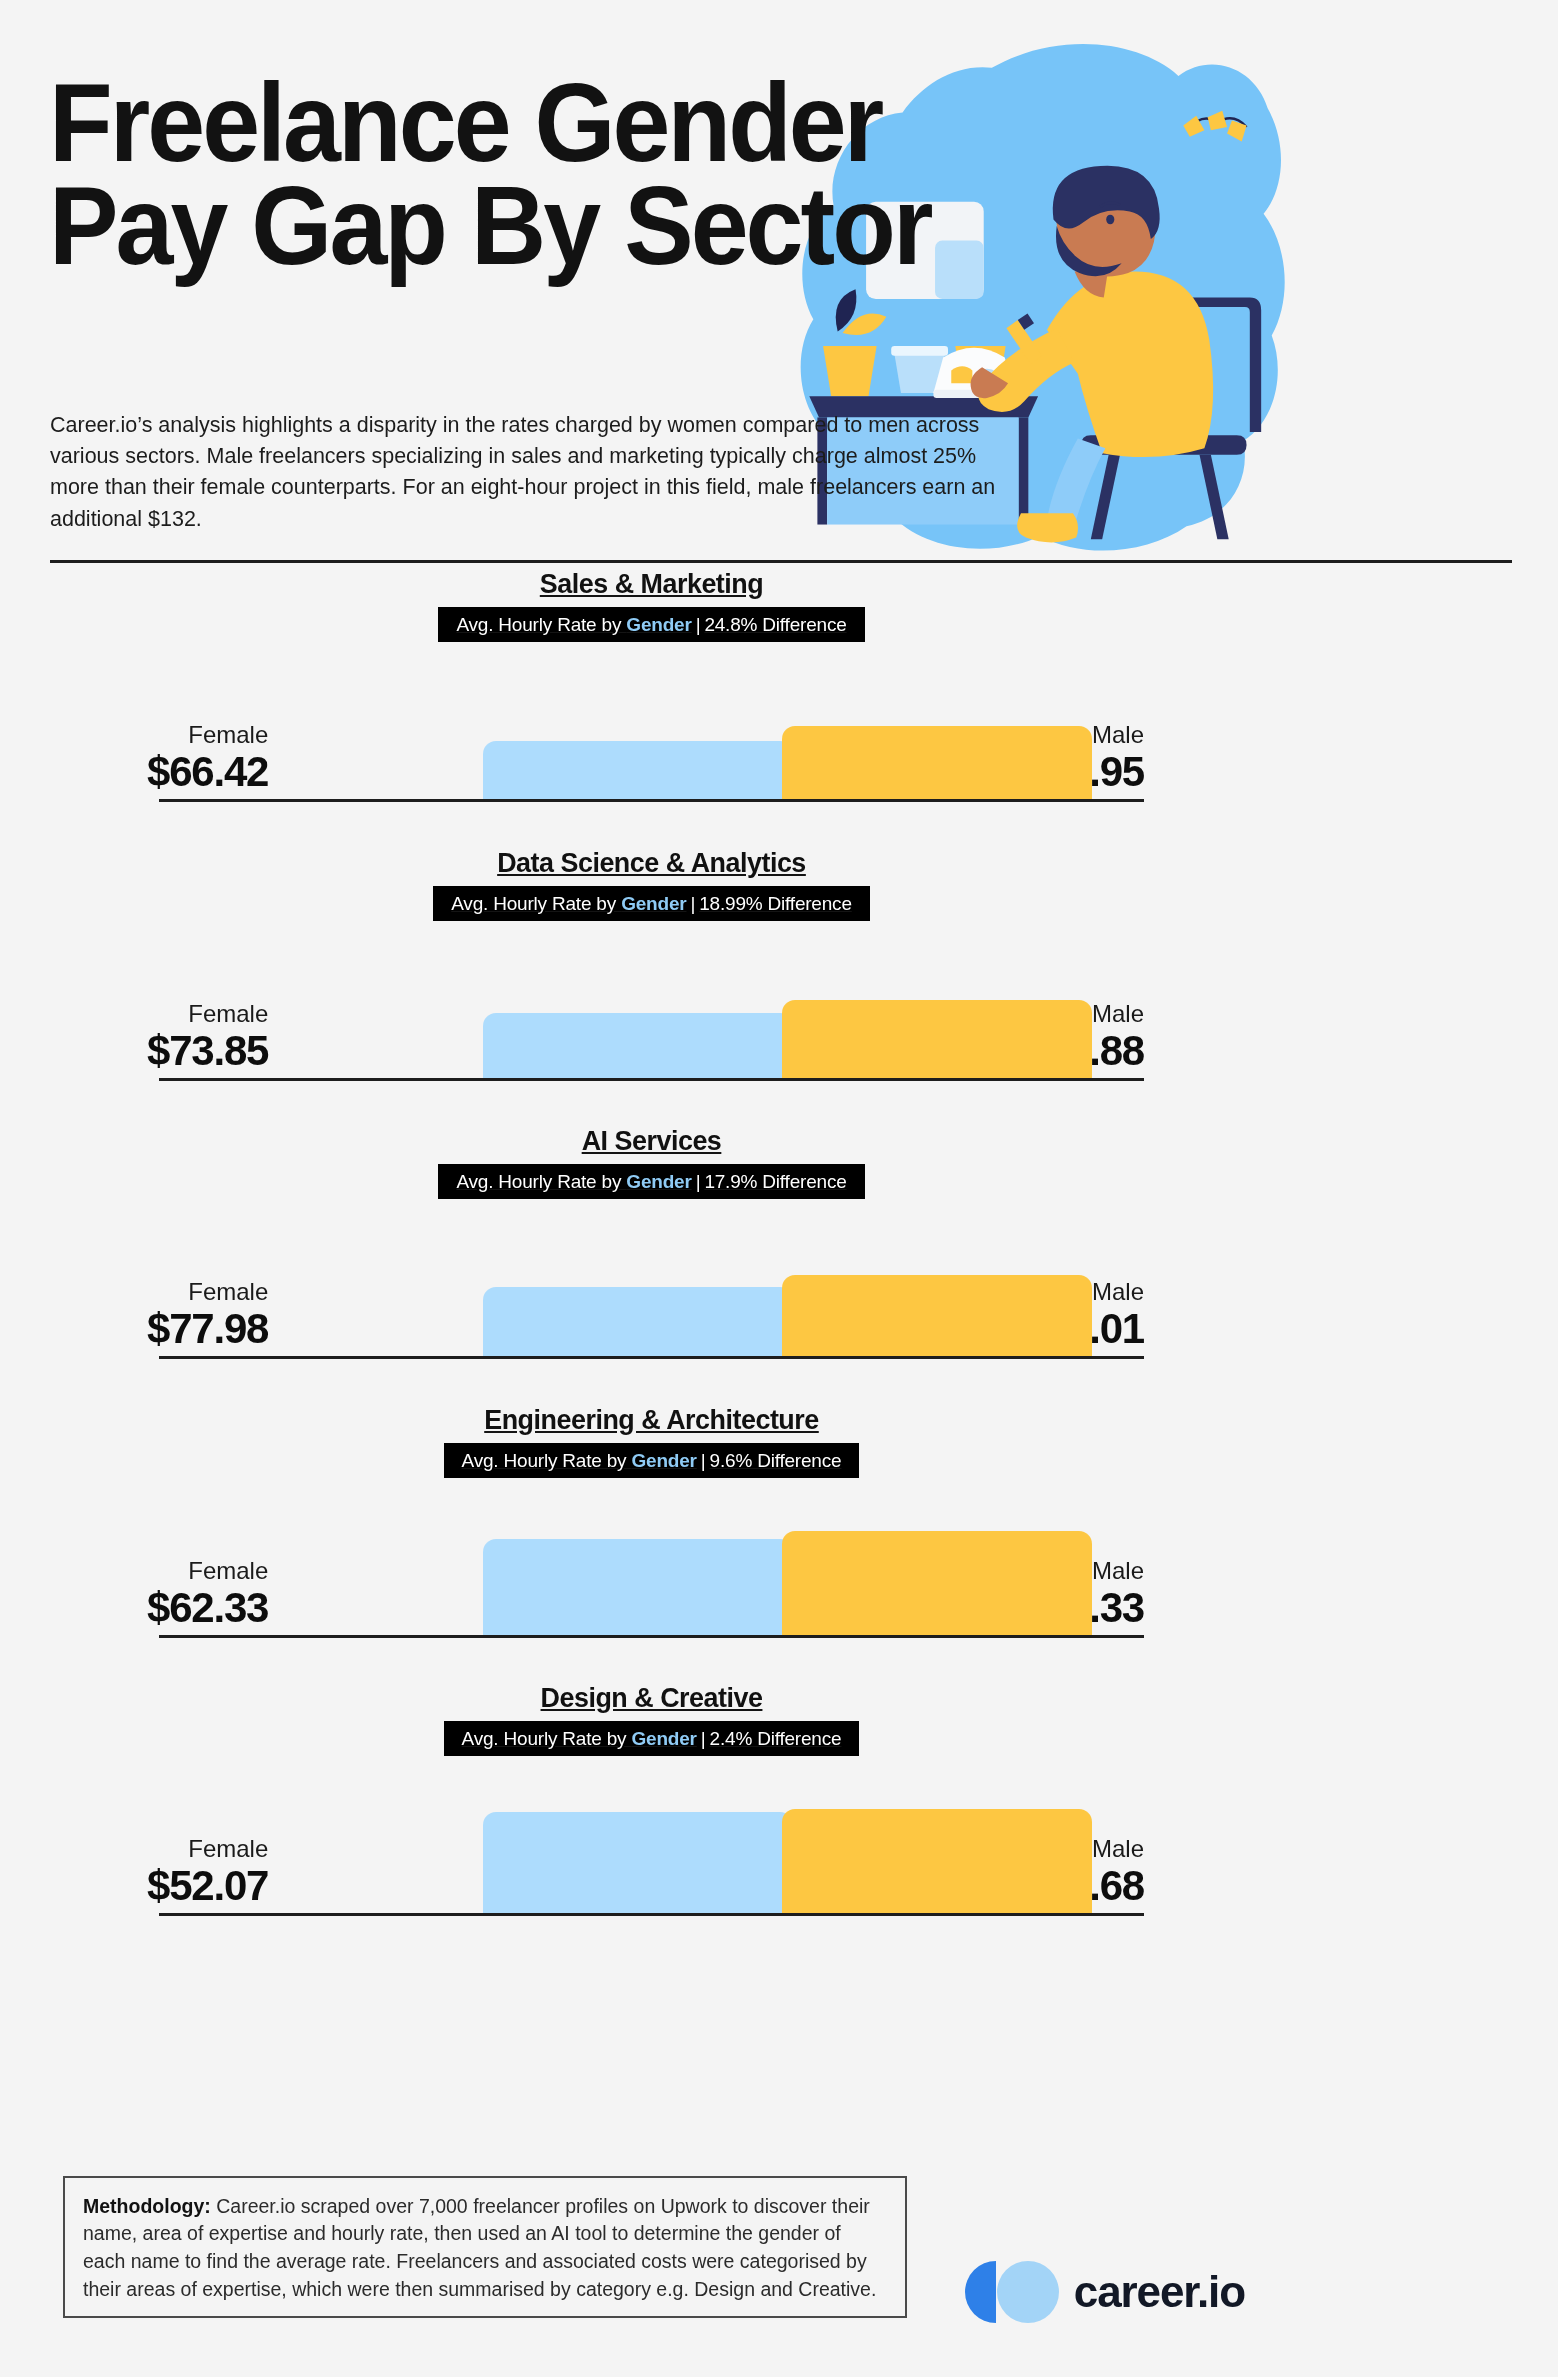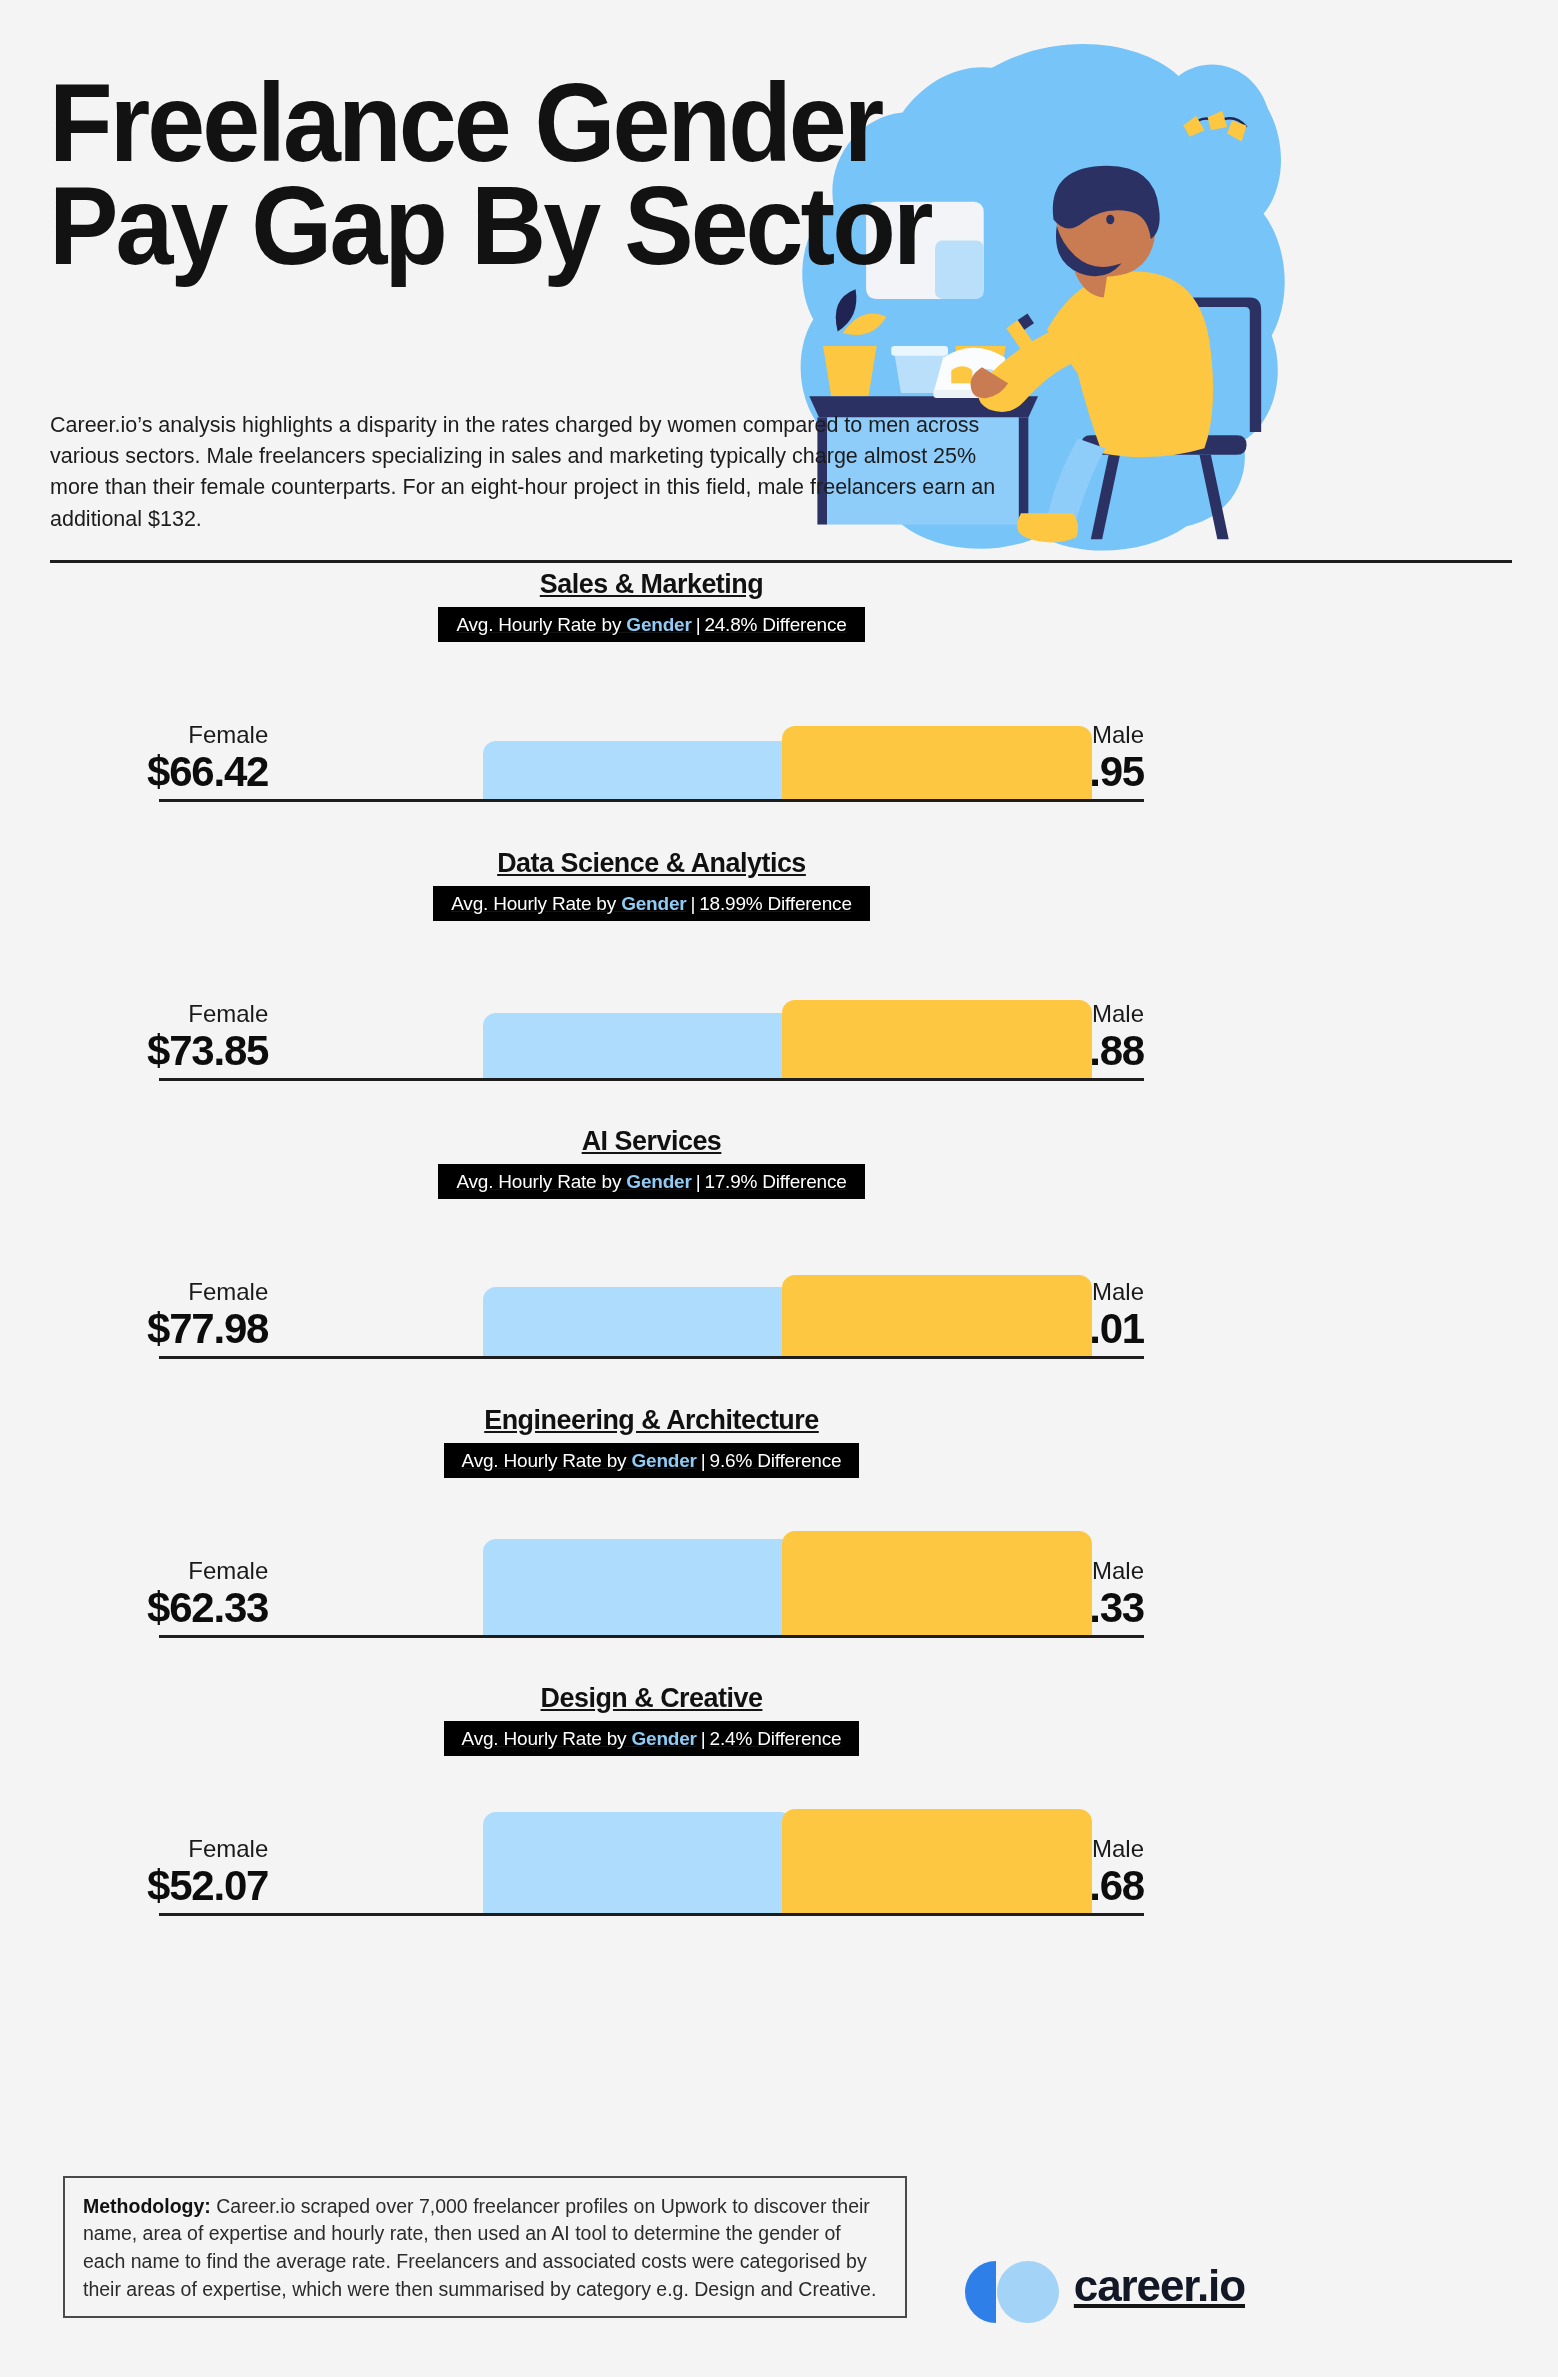--- a/index.html
+++ b/index.html
@@ -102,21 +102,21 @@
     position:absolute;left:63px;top:18px;width:844px;
     border:2.4px solid #4a4a4a;
     background:#F4F4F4;
     padding:14.6px 18px 13px 18px;
     box-sizing:border-box;
     font-size:19.5px;line-height:1.42;color:#2b2b2b;
   }
   .method b{color:#111;}
   .logo{
     position:absolute;right:58px;bottom:54px;
-    display:flex;align-items:flex-start;gap:18px;text-decoration:underline;
+    display:flex;align-items:center;gap:18px;
   }
   .logo-mark{position:relative;width:91px;height:62px;}
   .logo-half{
     position:absolute;left:0;top:0;width:31px;height:62px;
     background:#2E80E8;
     border-radius:31px 0 0 31px;
   }
   .logo-circle{
     position:absolute;left:32px;top:0;width:62px;height:62px;
     background:#A3D4F7;border-radius:50%;

